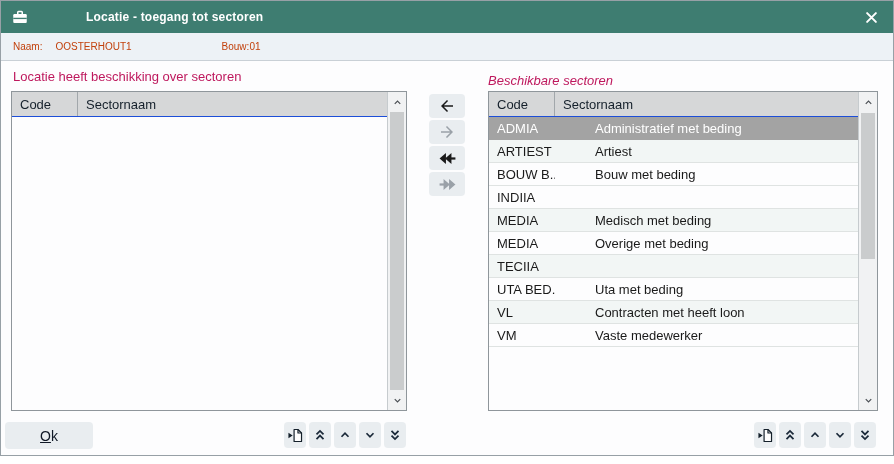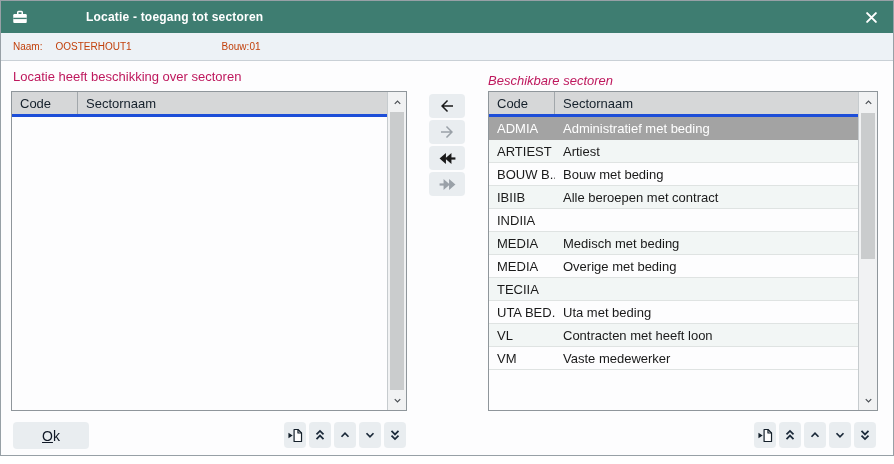--- a/index.html
+++ b/index.html
@@ -43,38 +43,38 @@
 
   
   .list-box {
     position:absolute; border:1px solid #8f969b; background:#fdfdfe;
   }
   .list-box.left  { left:10px;  top:90px; width:396px; height:320px; }
   .list-box.right { left:487px; top:90px; width:390px; height:320px; }
 
   .lheader {
     display:flex; height:25px; margin-right:19px;
-    background:var(--header-bg,#D6D7D8); border-bottom:3px solid #1d4ed8;
+    background:var(--header-bg,#D6D7D8); border-bottom:1px solid #1d4ed8;
     align-items:stretch; font-size:13px; color:#15202b;
   }
   .hcell { display:flex; align-items:center; }
   .hcell.code { width:66px; padding-left:8px; border-right:1px solid #a2a7ab; }
   .hcell.name { flex:1; padding-left:8px; }
 
   .lbody { margin-right:19px; overflow:hidden; }
   .trow {
     display:flex; height:23px; align-items:center;
     border-bottom:1px solid #dfe3e2; font-size:13px; color:#1a1a1a;
     background:#fdfdfe; cursor:default;
   }
   .trow.alt { background:var(--alt-row,#F2F6F5); }
   .trow.selected { background:var(--selected-row,#A3A3A3); color:#ffffff; border-bottom-color:var(--selected-row,#A3A3A3); }
   .cell { white-space:nowrap; overflow:hidden; }
   .cell.code { width:66px; padding-left:8px; flex:none; }
-  .cell.name { flex:1; padding-left:8px; }
+  .cell.name { flex:1; padding-left:8px;margin-left:32px; }
 
   
   .vscroll {
     position:absolute; top:0; right:0; bottom:0; width:19px;
     background:#f1f2f3; border-left:1px solid #c6cbce;
   }
   .scroll-btn {
     position:absolute; left:0; right:0; height:20px;
     display:flex; align-items:center; justify-content:center; cursor:pointer;
   }
@@ -91,21 +91,21 @@
   }
   .tbtn {
     width:36px; height:24px; background:var(--button-bg,#E9EDF0);
     border:none; border-radius:4px;
     display:flex; align-items:center; justify-content:center; cursor:pointer;
   }
   .tbtn.disabled { cursor:default; }
 
   
   .ok-btn {
-    position:absolute; left:12px; top:421px; width:76px; height:27px;
+    position:absolute; left:4px; top:421px; width:88px; height:27px;
     background:var(--button-bg,#E9EDF0); border:none; border-radius:4px;
     font-family:"Liberation Sans",sans-serif; font-size:14px; color:#101826;
     cursor:pointer; display:flex; align-items:center; justify-content:center;
   }
   .ok-btn span { display:block; }
   .ok-btn span::first-letter { text-decoration:underline; }
 
   .navgroup { position:absolute; top:421px; display:flex; gap:3px; }
   .navgroup.left  { left:283px; }
   .navgroup.right { left:753px; }
@@ -219,24 +219,20 @@
           <div class="cell name">Administratief met beding</div>
         </div>
         <div class="trow alt">
           <div class="cell code">ARTIEST</div>
           <div class="cell name">Artiest</div>
         </div>
         <div class="trow">
           <div class="cell code">BOUW B...</div>
           <div class="cell name">Bouw met beding</div>
         </div>
-        <div class="trow alt">
-          <div class="cell code">IBIIB</div>
-          <div class="cell name">Alle beroepen met contract</div>
-        </div>
         <div class="trow">
           <div class="cell code">INDIIA</div>
         </div>
         <div class="trow alt">
           <div class="cell code">MEDIA</div>
           <div class="cell name">Medisch met beding</div>
         </div>
         <div class="trow">
           <div class="cell code">MEDIA</div>
           <div class="cell name">Overige met beding</div>

